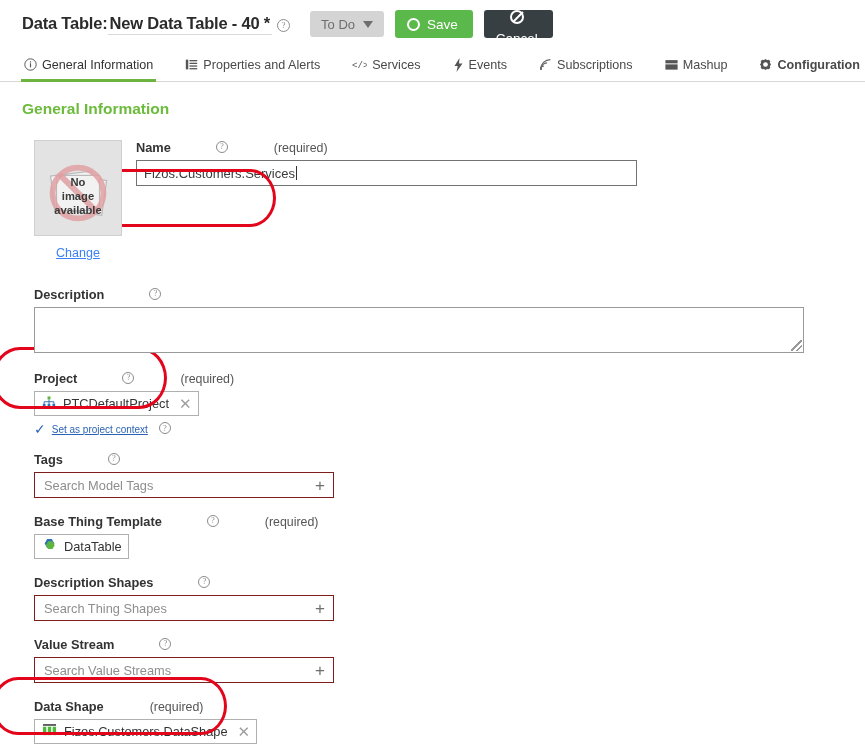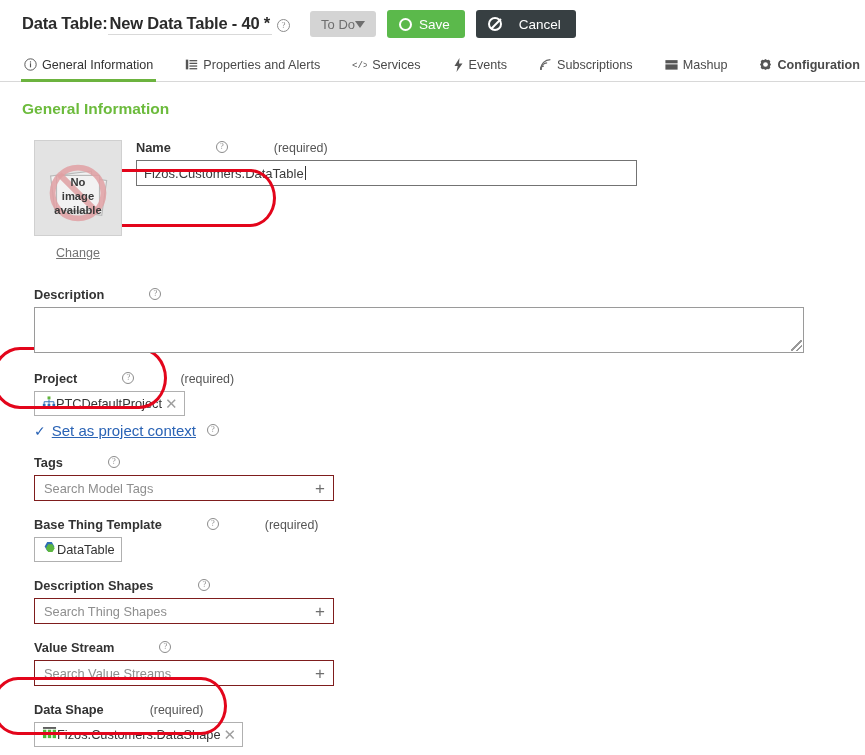--- a/index.html
+++ b/index.html
@@ -43,41 +43,41 @@
   }
   .help-circle.small { width: 12px; height: 12px; font-size: 8.5px; }
 
   .hdr-actions { display: flex; align-items: center; gap: 11px; margin-left: 20px; }
 
   .todo-btn {
     background: #d4d4d4; color: #6e6e6e;
     border: none; border-radius: 3px;
     height: 26px; padding: 13px 11px;
     font-size: 13px; font-family: "Liberation Sans", sans-serif;
-    display: inline-flex; align-items: center; 
+    display: inline-flex; align-items: center; gap: 8px;
     cursor: pointer;
   }
   .caret-down {
     width: 0; height: 0;
     border-left: 5px solid transparent;
     border-right: 5px solid transparent;
     border-top: 7px solid #6e6e6e;
   }
 
   .save-btn {
     background: #5bb94b; color: #fff; border: none; border-radius: 3px;
     height: 28px; padding: 0 15px 0 12px;
     font-size: 13.5px; font-family: "Liberation Sans", sans-serif;
     display: inline-flex; align-items: center; gap: 7px; cursor: pointer;
   }
   .cancel-btn {
     background: #373f42; color: #fff; border: none; border-radius: 3px;
     height: 28px; padding: 0 15px 0 12px;
     font-size: 13.5px; font-family: "Liberation Sans", sans-serif;
-    display: inline-flex; align-items: center; gap: 17px; cursor: pointer;
+    display: inline-flex; align-items: center; gap: 7px; cursor: pointer; flex-direction: column;
   }
   .ring-icon {
     width: 13px; height: 13px; border-radius: 50%;
     border: 2px solid #fff; flex: 0 0 auto;
   }
   .ban-icon {
     position: relative; width: 14px; height: 14px; border-radius: 50%;
     border: 2px solid #fff; flex: 0 0 auto;
   }
   .ban-icon:after {
@@ -126,21 +126,21 @@
   .thumb {
     width: 88px; height: 96px; background: #e3e3e3;
     border: 1px solid #d0d0d0;
     display: flex; align-items: flex-end; justify-content: center;
     position: relative; overflow: hidden;
   }
   .thumb-caption {
     text-align: center; margin-top: 7px;
   }
   .change-link {
-    color: #737373; font-size: 12.5px;
+    color: #3b82f6; font-size: 12.5px;
     text-decoration: underline; cursor: pointer;
   }
 
   .name-group { margin-left: 14px; flex: 1; }
   .field-label {
     font-size: 12.8px; font-weight: bold; color: #333;
     display: flex; align-items: center;
     margin-bottom: 5px;
     gap: 40px;
   }
@@ -167,38 +167,38 @@
   }
   .resize-grip {
     position: absolute; right: 1px; bottom: 1px;
     width: 11px; height: 11px;
     background:
       linear-gradient(135deg, transparent 0 45%, #9a9a9a 45% 55%, transparent 55% 100%),
       linear-gradient(135deg, transparent 0 70%, #9a9a9a 70% 80%, transparent 80% 100%);
   }
 
   .chip {
-    display: inline-flex; align-items: center; 
+    display: inline-flex; align-items: center; gap: 7px;
     border: 1px solid #b0b0b0; background: #fff;
     height: 25px; padding: 0 6px 0 7px;
     font-size: 12.8px; color: #333;
   }
   .chip-x {
     color: #9e9e9e; font-size: 15px; line-height: 1;
     margin-left: 3px; cursor: pointer;
     font-family: "Liberation Sans", sans-serif;
   }
 
   .proj-context {
     display: flex; align-items: center; gap: 6px;
     margin-top: 6px;
   }
   .check-mark { color: #2a63b5; font-size: 14px; line-height: 1; }
   .proj-context-link {
-    color: #2a63b5; font-size: 15px; text-decoration: underline; cursor: pointer;
+    color: #2a63b5; font-size: 10px; text-decoration: underline; cursor: pointer;
   }
 
   .search-input {
     width: 300px; height: 26px;
     border: 1px solid #7f1d1d; background: #fff;
     display: flex; align-items: center; justify-content: space-between;
     padding: 0 8px 0 9px;
     font-size: 12.8px; color: #8e8e8e;
   }
   .plus-sign {
@@ -354,21 +354,21 @@
         </div>
       </div>
 
       <div class="name-group">
         <div class="field-label">
           <span>Name</span>
           <span class="help-circle small">?</span>
           <span class="label-note">(required)</span>
         </div>
         <div class="text-input">
-          <span>Fizos.Customers.DataTable</span>
+          <span>Fizos.Customers.Services</span>
             <span class="caret-bar"></span>
         </div>
       </div>
     </div>
 
     <div class="block" style="margin-top:26px;">
       <div class="field-label">
         <span>Description</span>
         <span class="help-circle small">?</span>
       </div>

